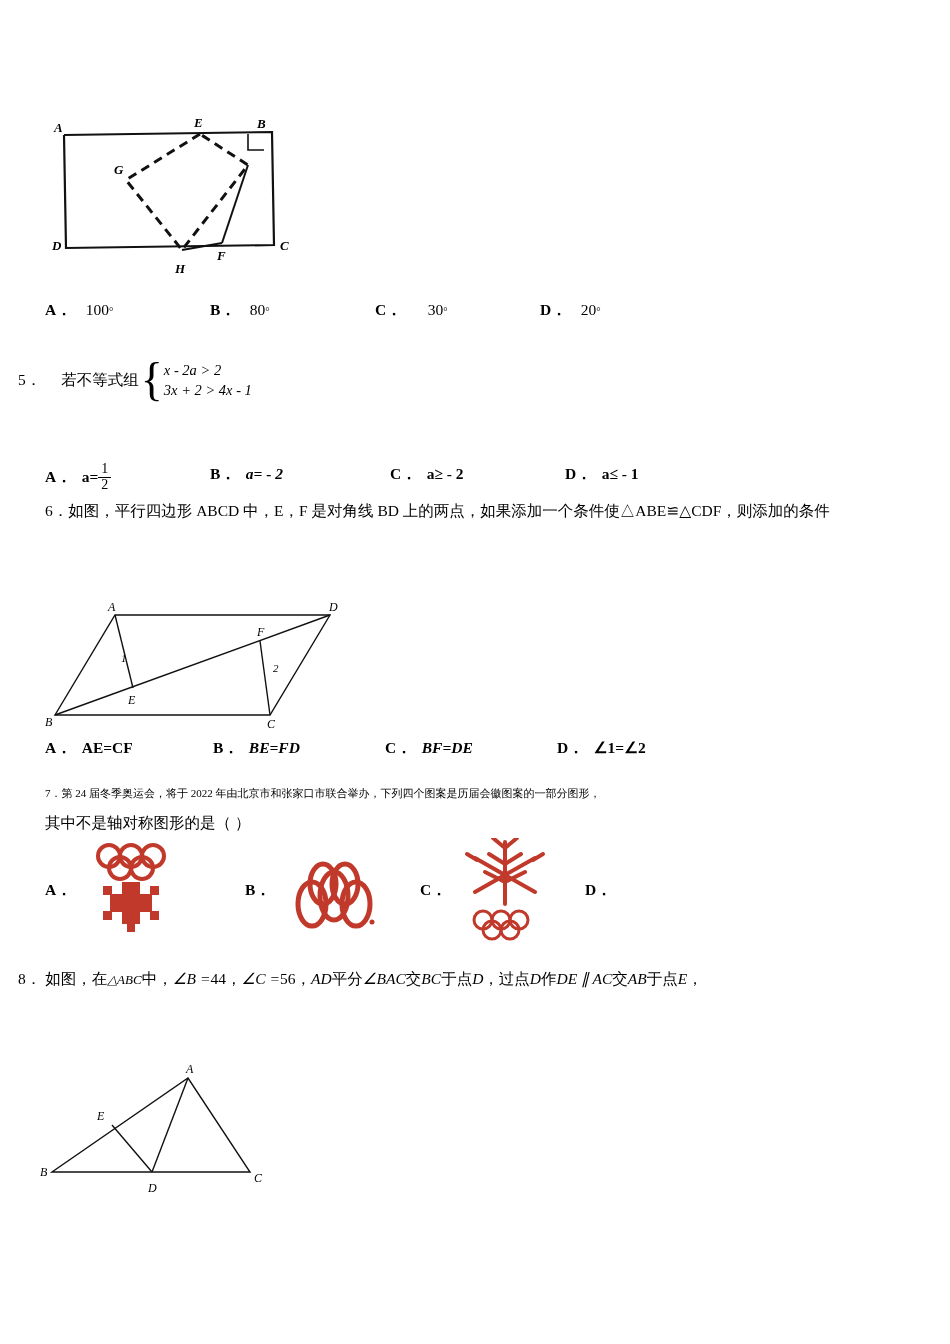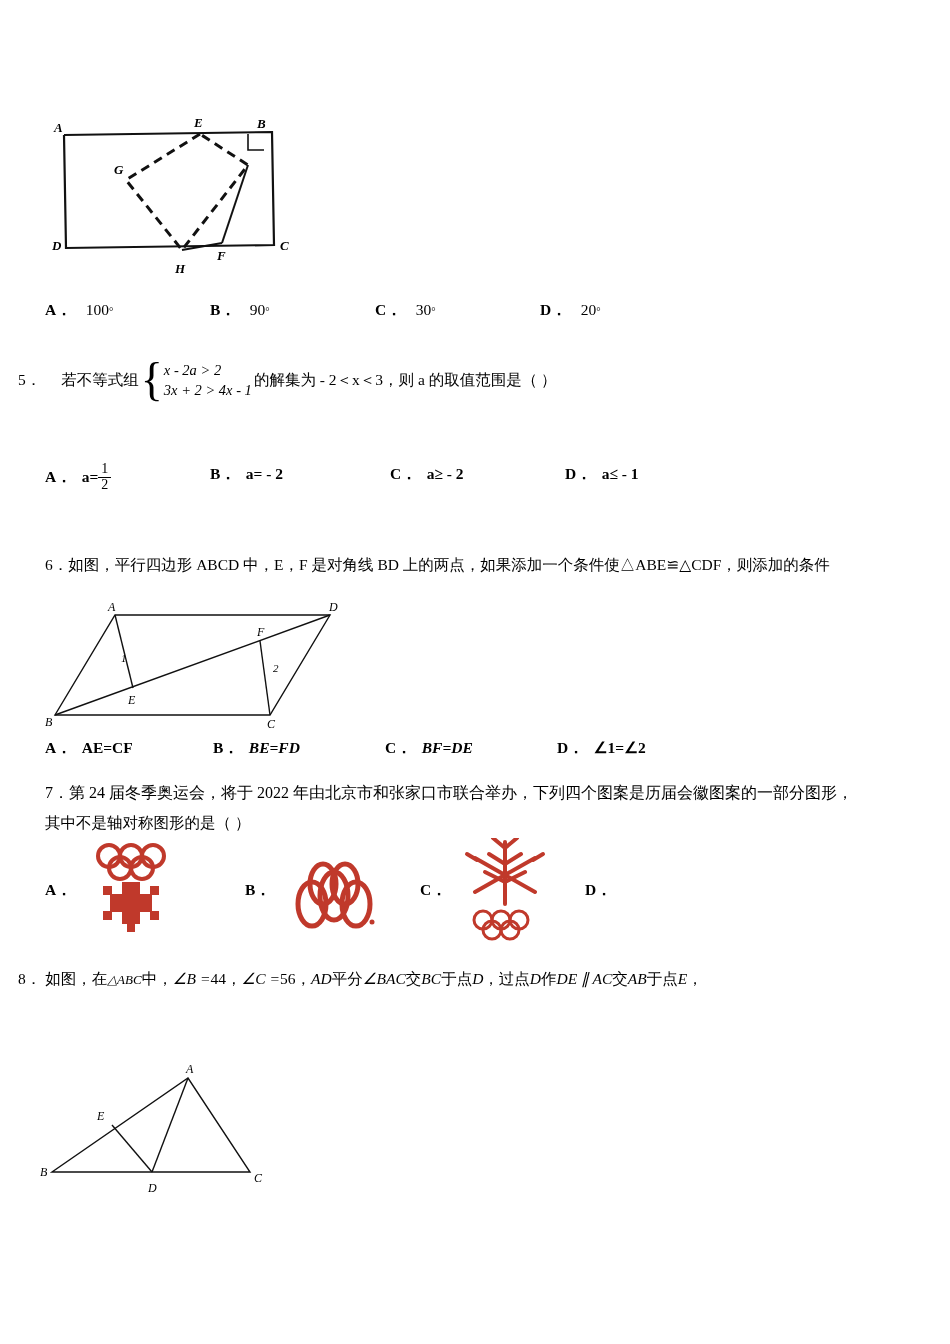--- a/index.html
+++ b/index.html
@@ -17,21 +17,21 @@
   .frac .bot{display:block;padding:0 3px;}
   .sup{font-size:11px;vertical-align:super;}
   .mathi{font-style:italic;font-family:"Liberation Serif",serif;}
 
   
   #fig1{position:absolute;left:52px;top:110px;width:260px;height:180px;}
   
   #opts4{position:absolute;left:45px;top:300px;width:860px;}
   #q5{position:absolute;left:18px;top:360px;width:910px;}
   #opts5{position:absolute;left:45px;top:462px;width:860px;}
-  #q6{position:absolute;left:45px;top:550px;width:880px;}
+  #q6{position:absolute;left:45px;top:496px;width:880px;}
   #fig2{position:absolute;left:45px;top:600px;width:300px;height:130px;}
   #opts6{position:absolute;left:45px;top:738px;width:860px;}
   #q7{position:absolute;left:45px;top:778px;width:880px;}
   #opts7{position:absolute;left:45px;top:838px;width:880px;height:110px;}
   #q8{position:absolute;left:18px;top:962px;width:915px;}
   #fig3{position:absolute;left:40px;top:1060px;width:250px;height:140px;}
 
   .opt-abs{position:absolute;display:flex;align-items:baseline;}
   .lbl{font-weight:bold;font-size:15.5px;}
 </style>
@@ -63,62 +63,61 @@
   </div>
 
   <div id="opts4">
     <div class="opt-abs" style="left:0px;top:0px;">
       <span class="lbl">A．</span>
       <span style="margin-left:14px;font-size:15.5px;">100</span>
         <span class="sup">°</span>
     </div>
     <div class="opt-abs" style="left:165px;top:0px;">
       <span class="lbl">B．</span>
-      <span style="margin-left:14px;font-size:15.5px;">90</span>
+      <span style="margin-left:14px;font-size:15.5px;">80</span>
         <span class="sup">°</span>
     </div>
     <div class="opt-abs" style="left:330px;top:0px;">
       <span class="lbl">C．</span>
-      <span style="margin-left:14px;font-size:15.5px;">30</span>
+      <span style="margin-left:26px;font-size:15.5px;">30</span>
         <span class="sup">°</span>
     </div>
     <div class="opt-abs" style="left:495px;top:0px;">
       <span class="lbl">D．</span>
       <span style="margin-left:14px;font-size:15.5px;">20</span>
         <span class="sup">°</span>
     </div>
   </div>
 
   <div id="q5">
     <div style="display:flex;align-items:center;font-size:15.5px;">
       <span class="num">5．</span>
       <span style="margin-left:20px;text-align:center;">若不等式组</span>
       <span style="display:inline-flex;align-items:center;margin:0 2px;">
         <span style="font-size:46px;line-height:0.85;font-family:'Liberation Serif',serif;">{</span>
         <span style="display:inline-block;font-style:italic;font-size:14.5px;line-height:20px;margin-left:1px;">
           <span style="display:block;">x - 2a &gt; 2</span>
           <span style="display:block;">3x + 2 &gt; 4x - 1</span>
         </span>
       </span>
-      <span>的解集为 - 2＜x＜3，则 a 的取值范围是（       ）</span>
     </div>
   </div>
 
   <div id="opts5">
     <div class="opt-abs" style="left:0px;top:0px;align-items:center;">
       <span class="lbl">A．</span>
       <span style="font-weight:bold;font-size:15.5px;margin-left:10px;">a=</span>
       <span class="frac">
         <span class="top">1</span>
         <span class="bot">2</span>
       </span>
     </div>
     <div class="opt-abs" style="left:165px;top:2px;">
       <span class="lbl">B．</span>
-      <span style="font-weight:bold;font-size:15.5px;margin-left:10px;">a= - 2</span>
+      <span style="font-weight:bold;font-size:15.5px;margin-left:10px;font-style:italic;">a= - 2</span>
     </div>
     <div class="opt-abs" style="left:345px;top:2px;">
       <span class="lbl">C．</span>
       <span style="font-weight:bold;font-size:15.5px;margin-left:10px;">a≥ - 2</span>
     </div>
     <div class="opt-abs" style="left:520px;top:2px;">
       <span class="lbl">D．</span>
       <span style="font-weight:bold;font-size:15.5px;margin-left:10px;">a≤ - 1</span>
     </div>
   </div>
@@ -163,21 +162,21 @@
       <span class="lbl">C．</span>
       <span style="font-weight:bold;font-style:italic;font-size:15.5px;margin-left:10px;">BF=DE</span>
     </div>
     <div class="opt-abs" style="left:512px;top:0px;">
       <span class="lbl">D．</span>
       <span style="font-weight:bold;font-size:15.5px;margin-left:10px;">∠1=∠2</span>
     </div>
   </div>
 
   <div id="q7">
-    <div style="font-size:16px;line-height:30px;">
+    <div style="font-size:11px;line-height:30px;">
       <span class="num">7．</span><span>第 24 届冬季奥运会，将于 2022 年由北京市和张家口市联合举办，下列四个图案是历届会徽图案的一部分图形，</span>
     </div>
     <div style="font-size:15.5px;line-height:30px;">其中不是轴对称图形的是（  ）</div>
   </div>
 
   <div id="opts7">
 
     <div class="opt-abs" style="left:0px;top:42px;">
       <span class="lbl">A．</span>
     </div>

